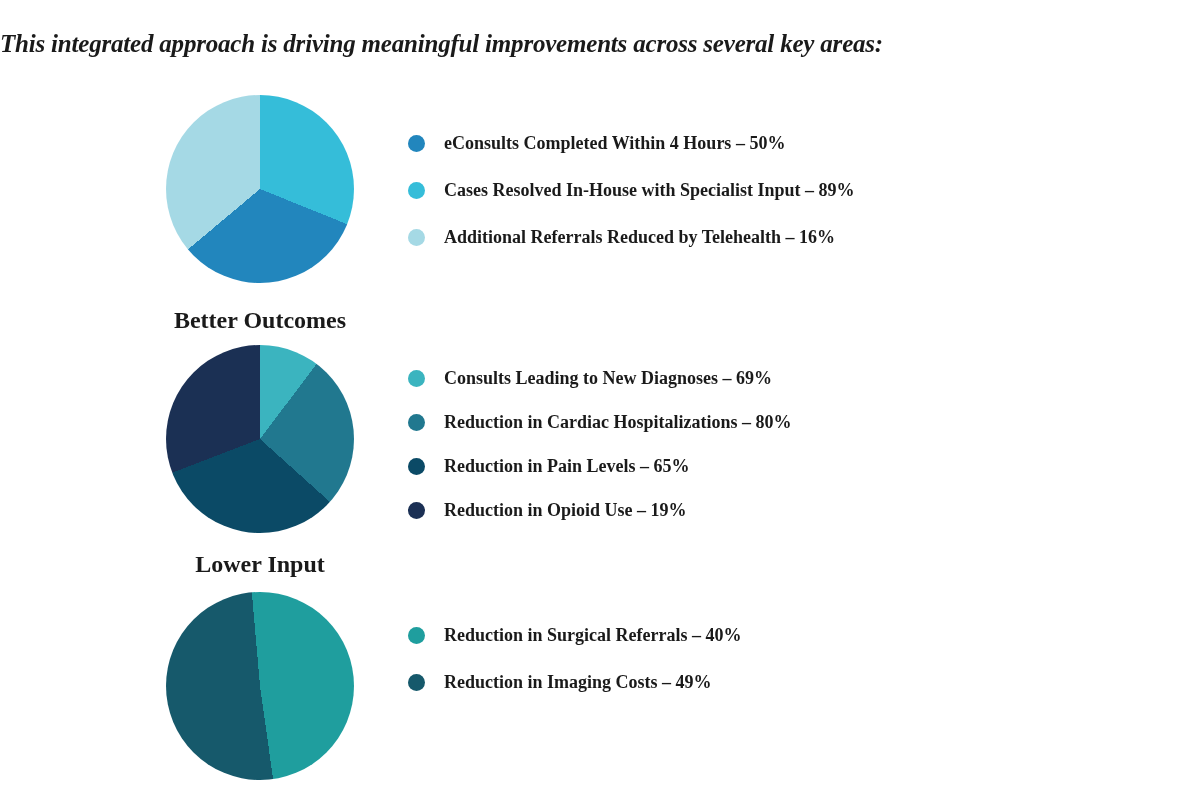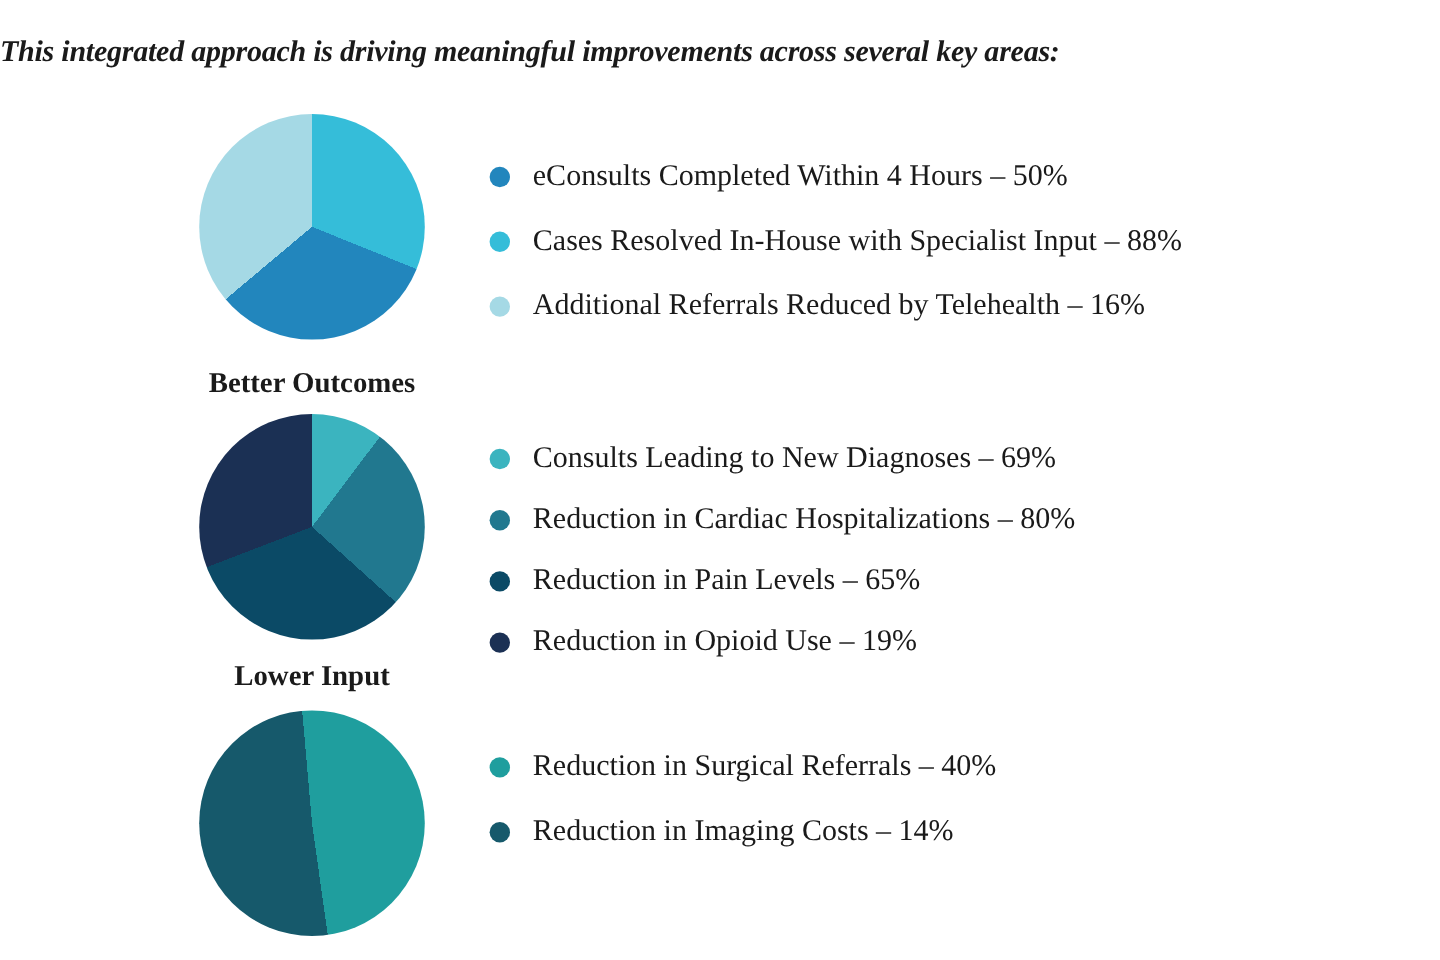--- a/index.html
+++ b/index.html
@@ -74,43 +74,43 @@
   }
   .legend-item.tight { margin-bottom: 23px; }
   .legend-dot {
     width: 17px;
     height: 17px;
     border-radius: 50%;
     flex: 0 0 auto;
     margin-right: 19px;
   }
   .legend-label {
-    font-weight: normal;
-    font-size: 25px;
+    font-weight: bold;
+    font-size: 18px;
     white-space: nowrap;
   }
 </style>
 </head>
 <body>
 
 <div class="headline">This integrated approach is driving meaningful improvements across several key areas:</div>
 
 <div class="chart-block block-1">
   <div class="pie-wrap">
     <div class="pie" style="background: conic-gradient(#35bdd9 0deg 112deg, #2286bd 112deg 230deg, #a5d9e5 230deg 360deg);"></div>
   </div>
   <div class="pie-caption cap-1">Better Outcomes</div>
   <div class="legend legend-1">
     <div class="legend-item">
       <span class="legend-dot" style="background:#2286bd"></span>
       <span class="legend-label">eConsults Completed Within 4 Hours – 50%</span>
     </div>
     <div class="legend-item">
       <span class="legend-dot" style="background:#35bdd9"></span>
-      <span class="legend-label">Cases Resolved In-House with Specialist Input – 88%</span>
+      <span class="legend-label">Cases Resolved In-House with Specialist Input – 89%</span>
     </div>
     <div class="legend-item">
       <span class="legend-dot" style="background:#a5d9e5"></span>
       <span class="legend-label">Additional Referrals Reduced by Telehealth – 16%</span>
     </div>
   </div>
 </div>
 
 <div class="chart-block block-2">
   <div class="pie-wrap">
@@ -141,16 +141,16 @@
   <div class="pie-wrap">
     <div class="pie" style="background: conic-gradient(#1f9e9e 0deg 172deg, #16596b 172deg 355deg, #1f9e9e 355deg 360deg);"></div>
   </div>
   <div class="legend legend-3">
     <div class="legend-item">
       <span class="legend-dot" style="background:#1f9e9e"></span>
       <span class="legend-label">Reduction in Surgical Referrals – 40%</span>
     </div>
     <div class="legend-item">
       <span class="legend-dot" style="background:#16596b"></span>
-      <span class="legend-label">Reduction in Imaging Costs – 14%</span>
+      <span class="legend-label">Reduction in Imaging Costs – 49%</span>
     </div>
   </div>
 </div>
 
 </body></html>

